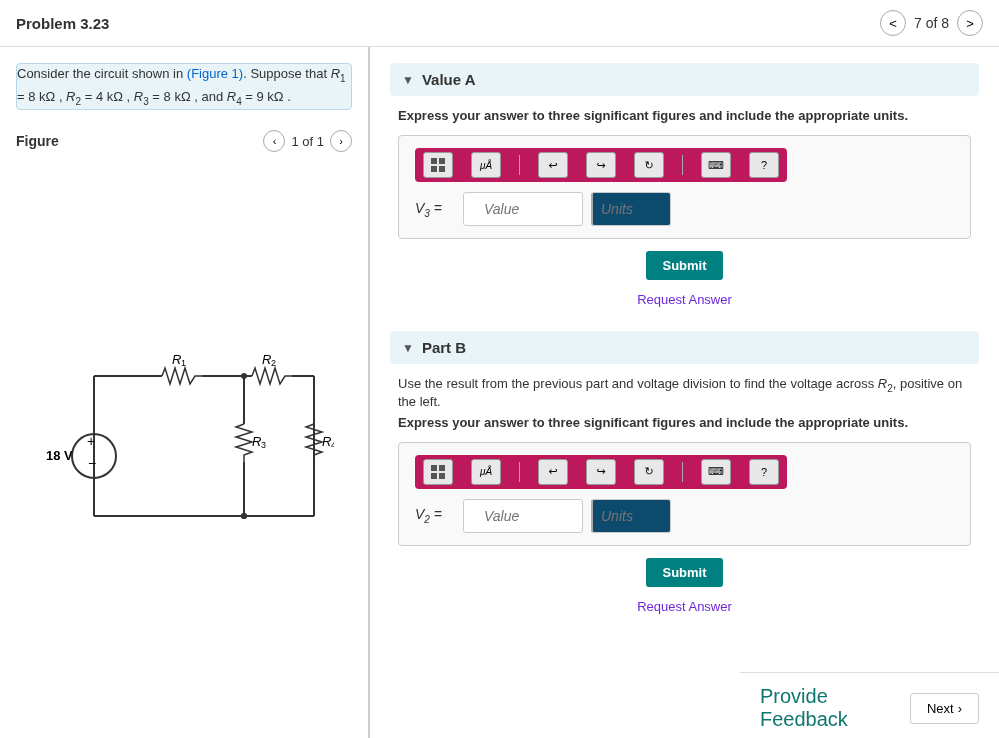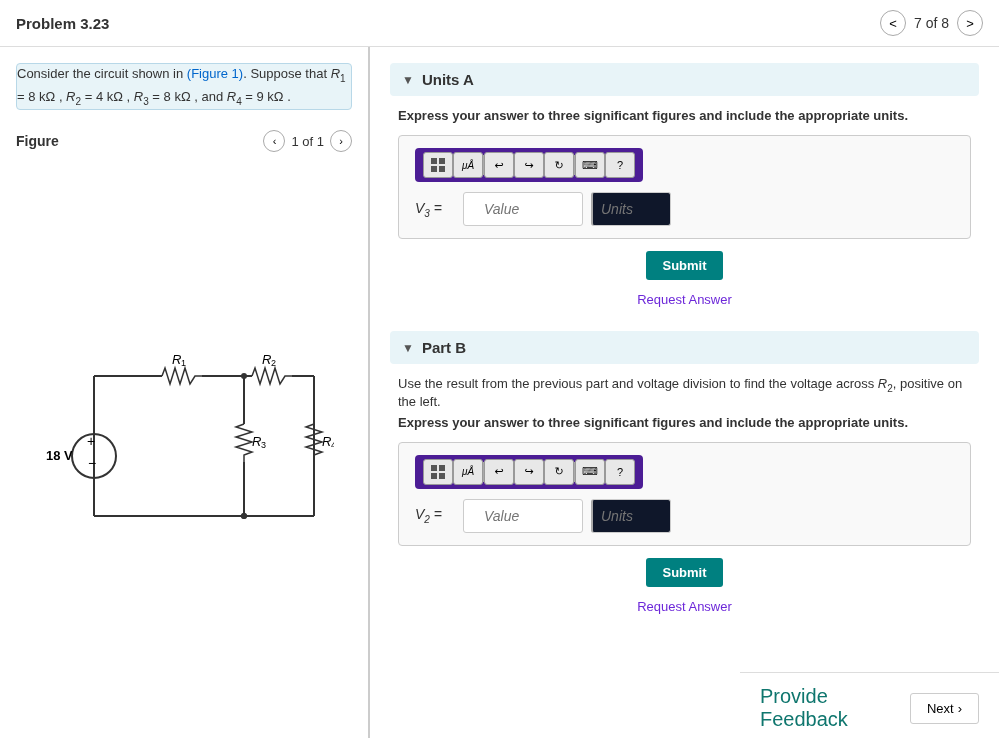--- a/index.html
+++ b/index.html
@@ -57,41 +57,41 @@
 
     .part-body { padding: 0 8px; }
     .instruction { color: #333; font-size: 13px; margin-bottom: 6px; }
     .bold-instruction { font-weight: bold; font-size: 13px; margin-bottom: 12px; }
 
     .answer-box {
       border: 1px solid #ccc; border-radius: 4px; padding: 12px 16px;
       background: #f9f9f9; margin-bottom: 12px;
     }
     .toolbar {
-      display: flex; align-items: center; gap: 0; margin-bottom: 10px;
-      background: #4c1d95; border-radius: 4px; padding: 4px 8px; width: fit-content;
+      display: flex; align-items: center; gap: 18px; margin-bottom: 10px;
+      background: #be185d; border-radius: 4px; padding: 4px 8px; width: fit-content;
     }
     .toolbar-btn {
       width: 30px; height: 26px; border: 1px solid #999; border-radius: 3px;
       background: #e8e8e8; cursor: pointer; font-size: 11px;
       display: flex; align-items: center; justify-content: center;
     }
     .toolbar-sep { width: 1px; height: 20px; background: #aaa; }
 
     .input-row { display: flex; align-items: center; gap: 8px; }
     .var-label { font-size: 14px; font-style: italic; min-width: 40px; }
     .value-input {
       width: 120px; height: 34px; border: 1px solid #ccc; border-radius: 3px;
       padding: 4px 20px; font-size: 14px; font-style: italic; color: #999;
       background: #fff;
     }
     .units-input {
       width: 80px; height: 34px; border: 1px solid #ccc; border-radius: 3px;
       border-left: 2px solid #aaa; padding: 4px 8px; font-size: 14px;
-      font-style: italic; color: #999; background: #0f172a;
+      font-style: italic; color: #999; background: #0c4a6e;
     }
 
     .action-row { display: flex; align-items: center; gap: 12px; margin-top: 8px; flex-direction: column; }
     .submit-btn {
       background: #008080; color: #fff; border: none; border-radius: 3px;
       padding: 7px 16px; cursor: pointer; font-size: 13px; font-weight: bold;
     }
     .request-link { color: #6d28d9; text-decoration: none; font-size: 13px; cursor: pointer; }
 
     .bottom-bar {
@@ -197,21 +197,21 @@
         <circle cx="210" cy="180" r="3" fill="#333"></circle>
       </svg>
     </div>
   </div>
 
   <div class="right-panel" style="position:relative; padding-bottom: 60px;">
 
     <div class="part-section">
       <div class="part-header">
         <span class="part-arrow">▼</span>
-        <span class="part-title">Units A</span>
+        <span class="part-title">Value A</span>
       </div>
       <div class="part-body">
         <p class="bold-instruction">Express your answer to three significant figures and include the appropriate units.</p>
         <div class="answer-box">
           <div class="toolbar">
             <button class="toolbar-btn" title="Matrix">
               <svg width="16" height="16" viewBox="0 0 16 16">
                   <rect x="1" y="1" width="6" height="6" fill="#555"></rect>
                   <rect x="9" y="1" width="6" height="6" fill="#555"></rect>
                   <rect x="1" y="9" width="6" height="6" fill="#555"></rect>

